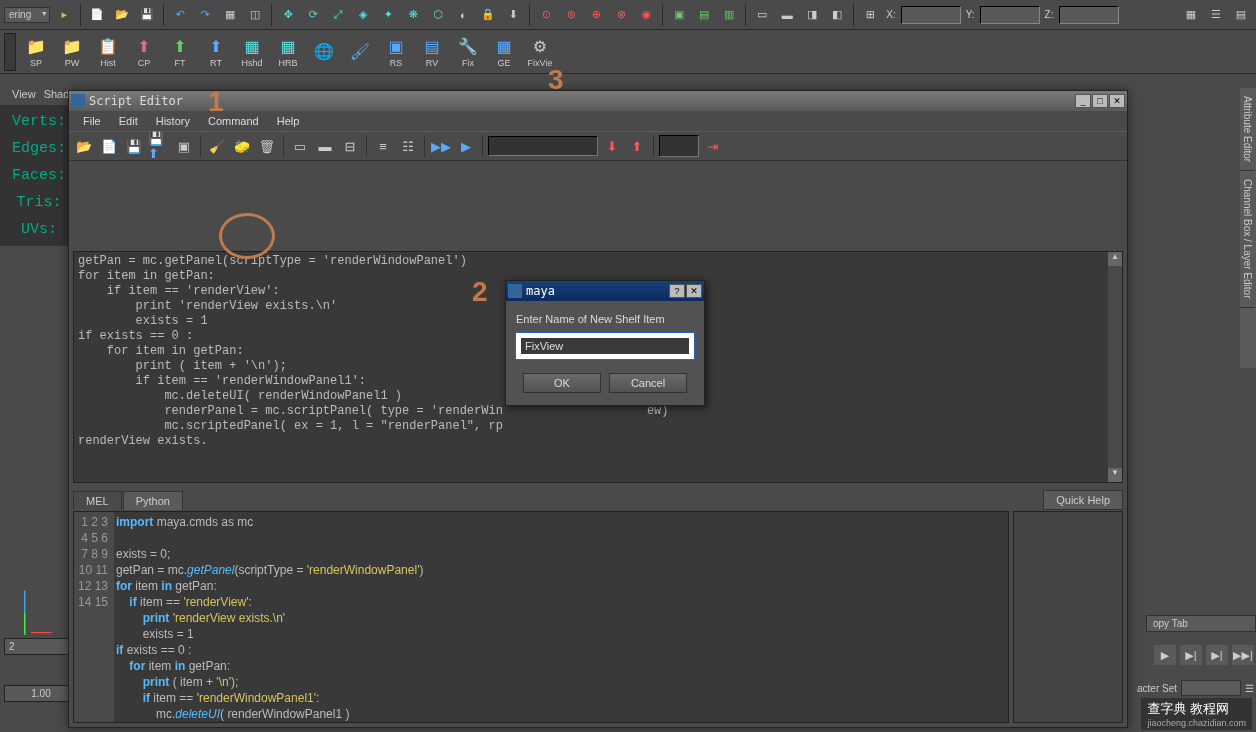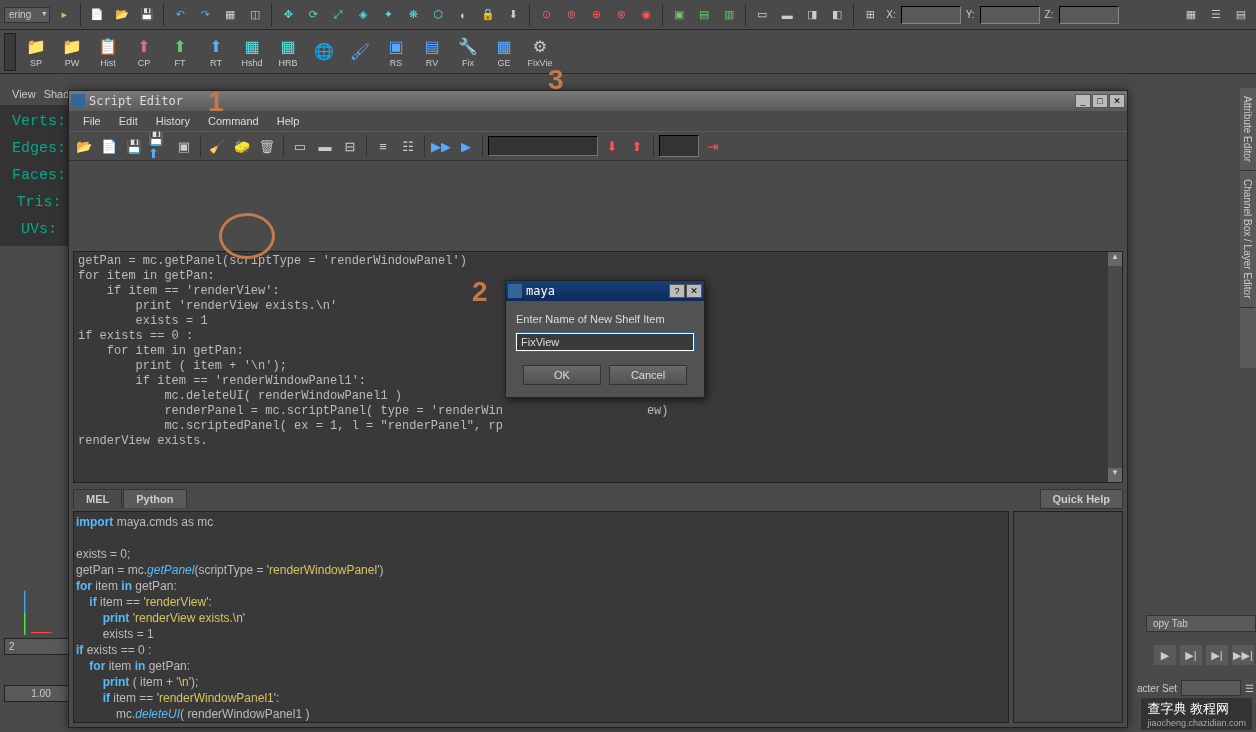--- a/index.html
+++ b/index.html
@@ -71,41 +71,41 @@
 
 .anno { position:absolute; font-size:28px; font-weight:bold; color:#c27a4a; pointer-events:none; z-index:20; }
 
 
 .echo { position:absolute; top:160px; left:4px; right:4px; height:232px; background:#393939; border:1px solid #222; overflow:auto; }
 .echo pre { font-family:"Courier New",monospace; font-size:12px; color:#bbb; padding:2px 4px; line-height:15px; white-space:pre; }
 .echo .sbar { position:absolute; right:0; top:0; width:14px; height:100%; background:#4a4a4a; }
 .echo .sbar .ar { height:14px; background:#666; font-size:8px; text-align:center; }
 
 
-.lang-tabs { position:absolute; top:398px; left:4px; right:4px; height:22px; display:flex; align-items:flex-start;font-weight:bold; }
+.lang-tabs { position:absolute; top:398px; left:4px; right:4px; height:22px; display:flex; align-items:center; }
 .lang-tab { padding:3px 12px; font-size:11px; background:#4a4a4a; border:1px solid #333; border-bottom:none; color:#ccc; cursor:pointer; margin-right:1px; }
 .lang-tab.active { background:#5a5a5a; }
 .quickhelp { margin-left:auto; padding:3px 12px; background:#5a5a5a; border:1px solid #333; font-size:11px; cursor:pointer; }
 .qh-panel { position:absolute; top:420px; right:4px; width:110px; bottom:4px; background:#444; border:1px solid #222; }
 
 
 .code { position:absolute; top:420px; left:4px; right:118px; bottom:4px; background:#393939; border:1px solid #222; display:flex; font-family:"Courier New",monospace; font-size:12px; overflow:hidden; }
 .gutter { width:40px; background:#4a4a4a; text-align:right; padding:2px 6px 2px 2px; color:#999; line-height:16px; }
 .codebody { flex:1; padding:2px 2px; line-height:16px; white-space:pre; color:#bbb; overflow:hidden; }
 .kw { color:#5bf; font-weight:bold; }
 .fn { color:#5bf; font-style:italic; }
 .str { color:#d9c35c; }
 
 
 .dialog { position:absolute; top:280px; left:505px; width:200px; background:#525252; border:1px solid #222; box-shadow:2px 2px 8px rgba(0,0,0,0.6); z-index:15; }
 .dialog .titlebar { background:linear-gradient(#18417b,#0d2a5c); }
 .dialog .titlebar .ttl { color:#fff; font-family:monospace; }
 .dialog .body { padding:12px 10px; }
 .dialog .label { font-size:11px; color:#ddd; margin-bottom:8px; display:block; }
-.dialog input[type=text] { width:100%; background:#3a3a3a; border:1px solid #ffffff; color:#ddd; padding:2px 4px; font-size:11px; outline:1px solid #2566b8; }
+.dialog input[type=text] { width:100%; background:#3a3a3a; border:5px solid #ffffff; color:#ddd; padding:2px 4px; font-size:11px; outline:1px solid #2566b8; }
 .dialog .btns { display:flex; gap:8px; justify-content:center; margin-top:14px; }
 .dialog .dbtn { width:78px; height:20px; background:linear-gradient(#6a6a6a,#525252); border:1px solid #333; color:#ddd; font-size:11px; cursor:pointer; }
 
 
 .c-folder{color:#e8b84a}.c-blue{color:#5af}.c-red{color:#f55}.c-green{color:#6c6}.c-cyan{color:#5dd}.c-mag{color:#d6a}.c-orange{color:#e96}
 </style>
 </head>
 <body>
 
 <div class="main-top">
@@ -339,20 +339,36 @@
   </div>
 
   <div class="lang-tabs">
     <div class="lang-tab">MEL</div>
     <div class="lang-tab active">Python</div>
     <div class="quickhelp">Quick Help</div>
   </div>
   <div class="qh-panel"></div>
 
   <div class="code">
+    <div class="gutter" id="gutter">1
+2
+3
+4
+5
+6
+7
+8
+9
+10
+11
+12
+13
+14
+15
+</div>
     <div class="codebody" id="codebody"><span class="kw">import</span> maya.cmds as mc
 
 exists = 0;
 getPan = mc.<span class="fn">getPanel</span>(scriptType = <span class="str">'renderWindowPanel'</span>)
 <span class="kw">for</span> item <span class="kw">in</span> getPan:
     <span class="kw">if</span> item == <span class="str">'renderView'</span>:
         <span class="kw">print</span> <span class="str">'renderView exists.\n'</span>
         exists = 1
 <span class="kw">if</span> exists == 0 :
     <span class="kw">for</span> item <span class="kw">in</span> getPan:

